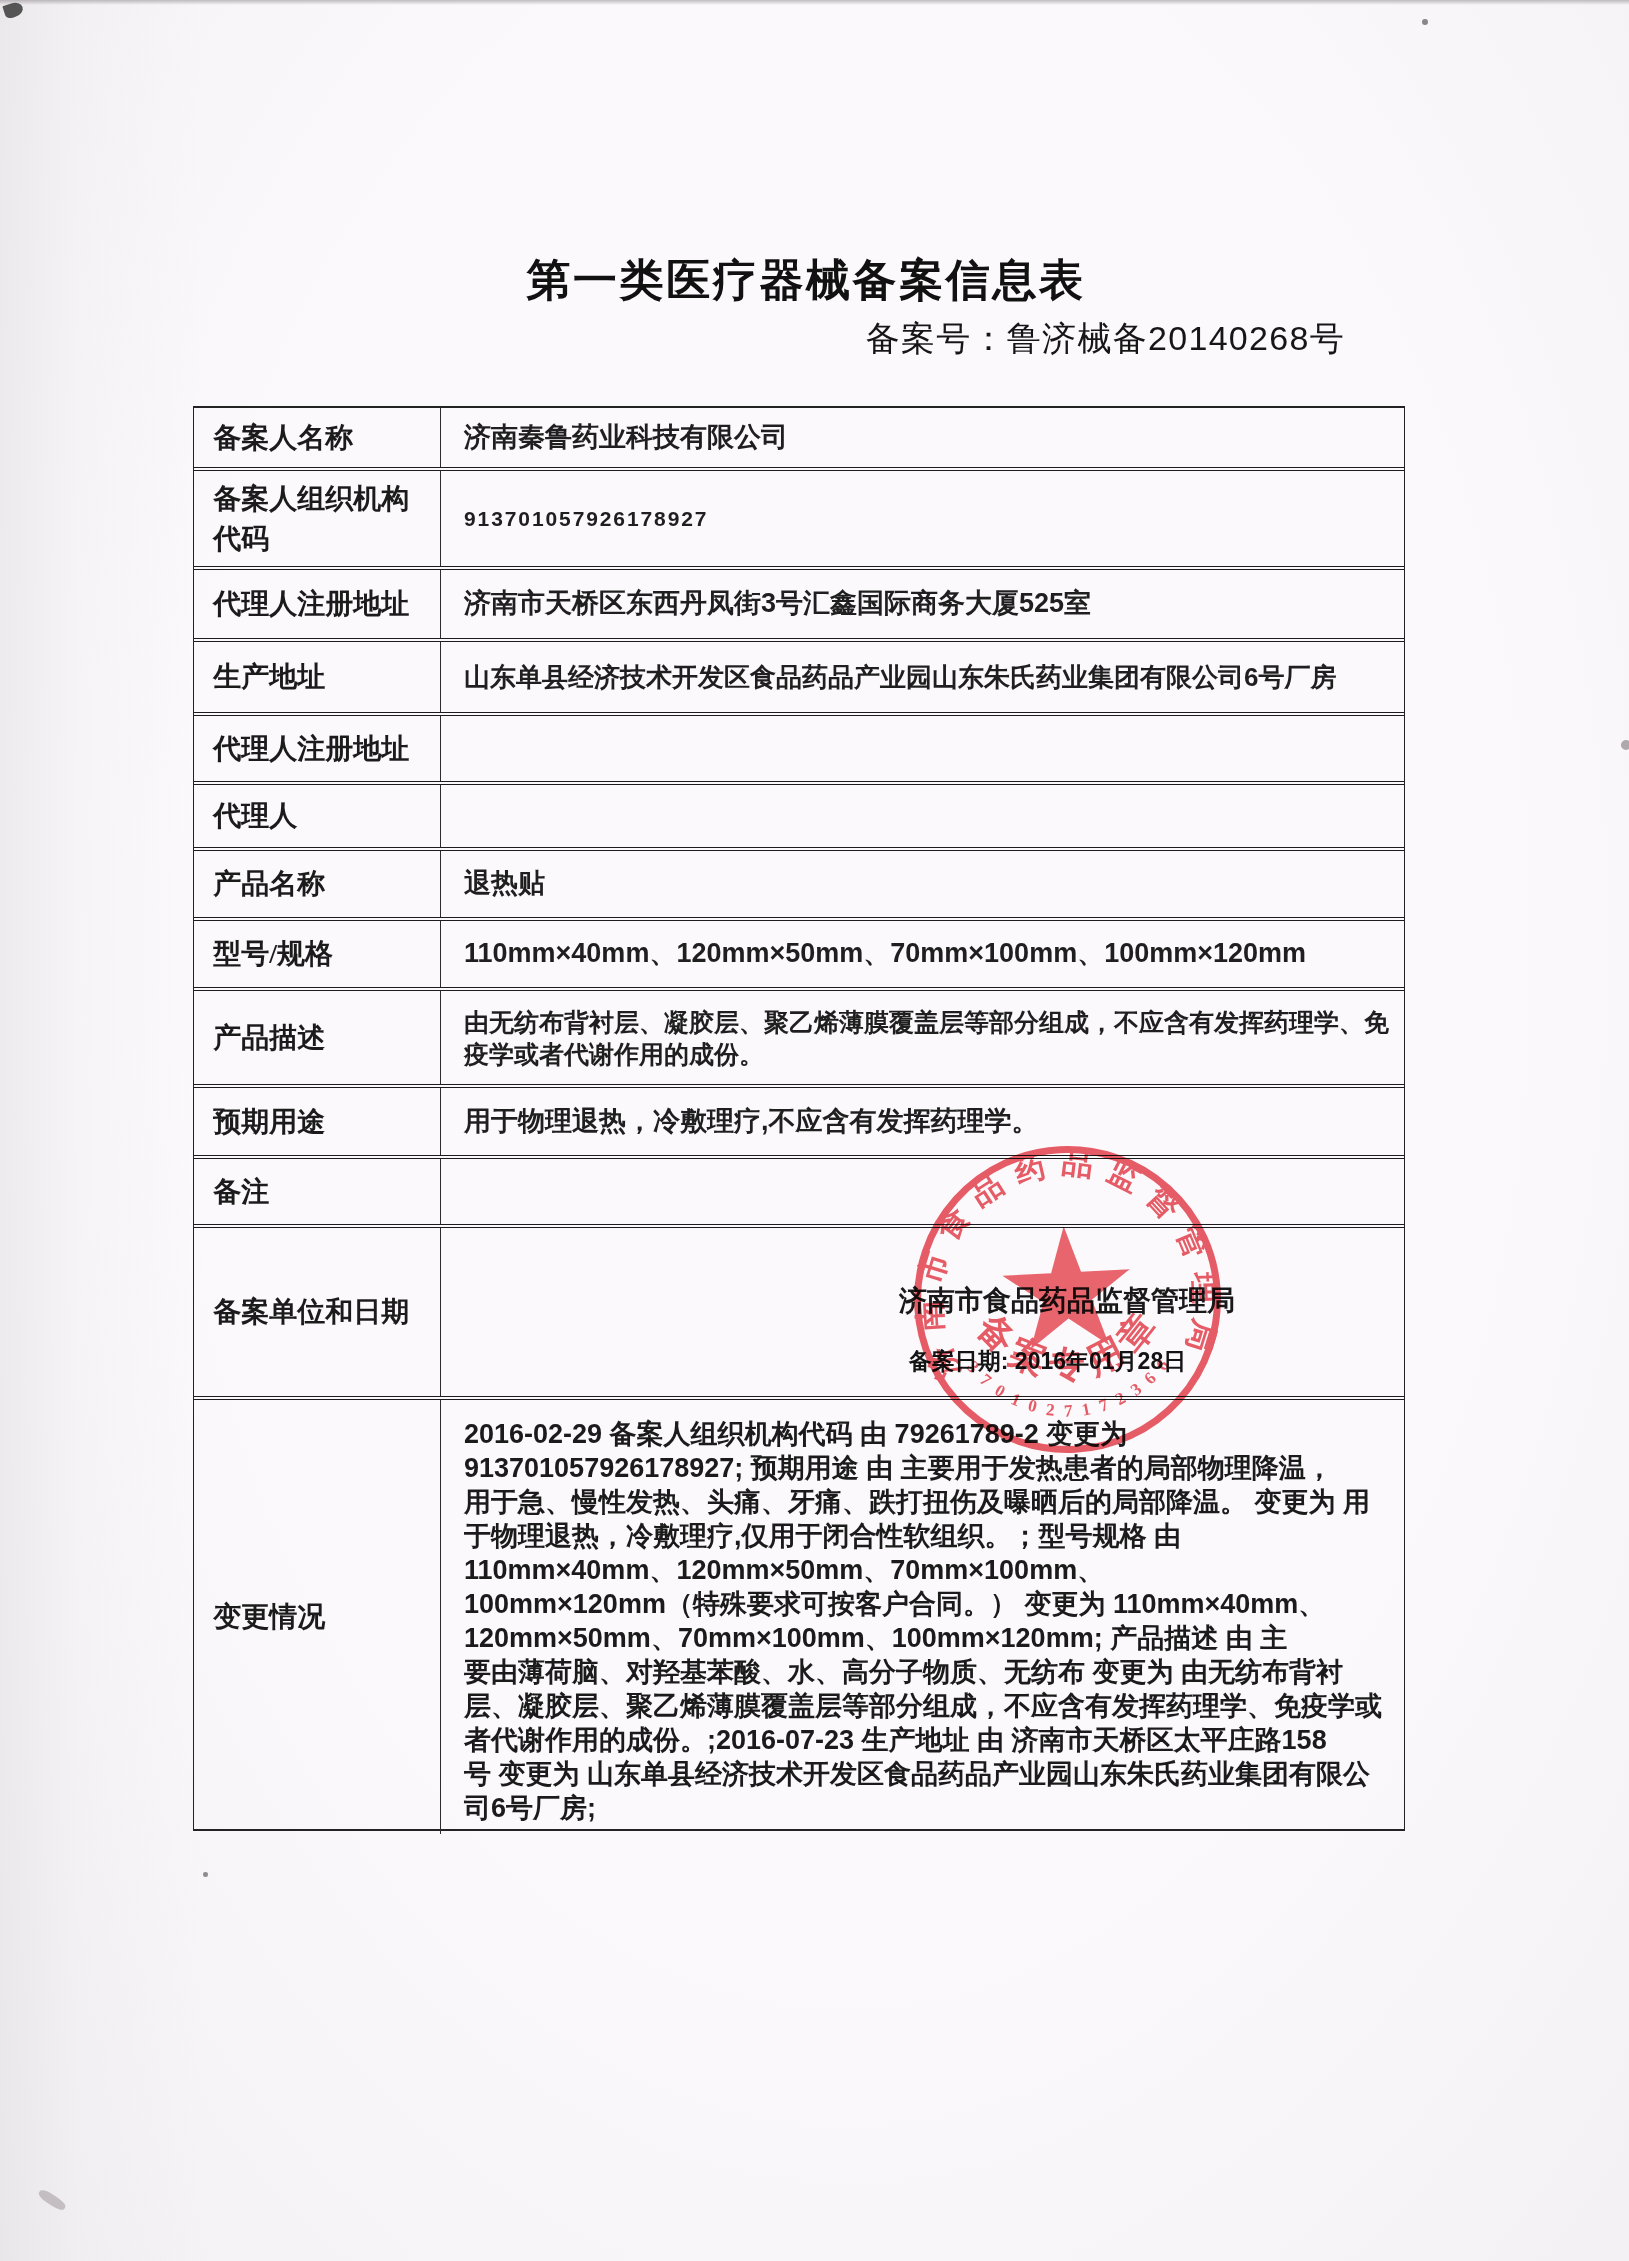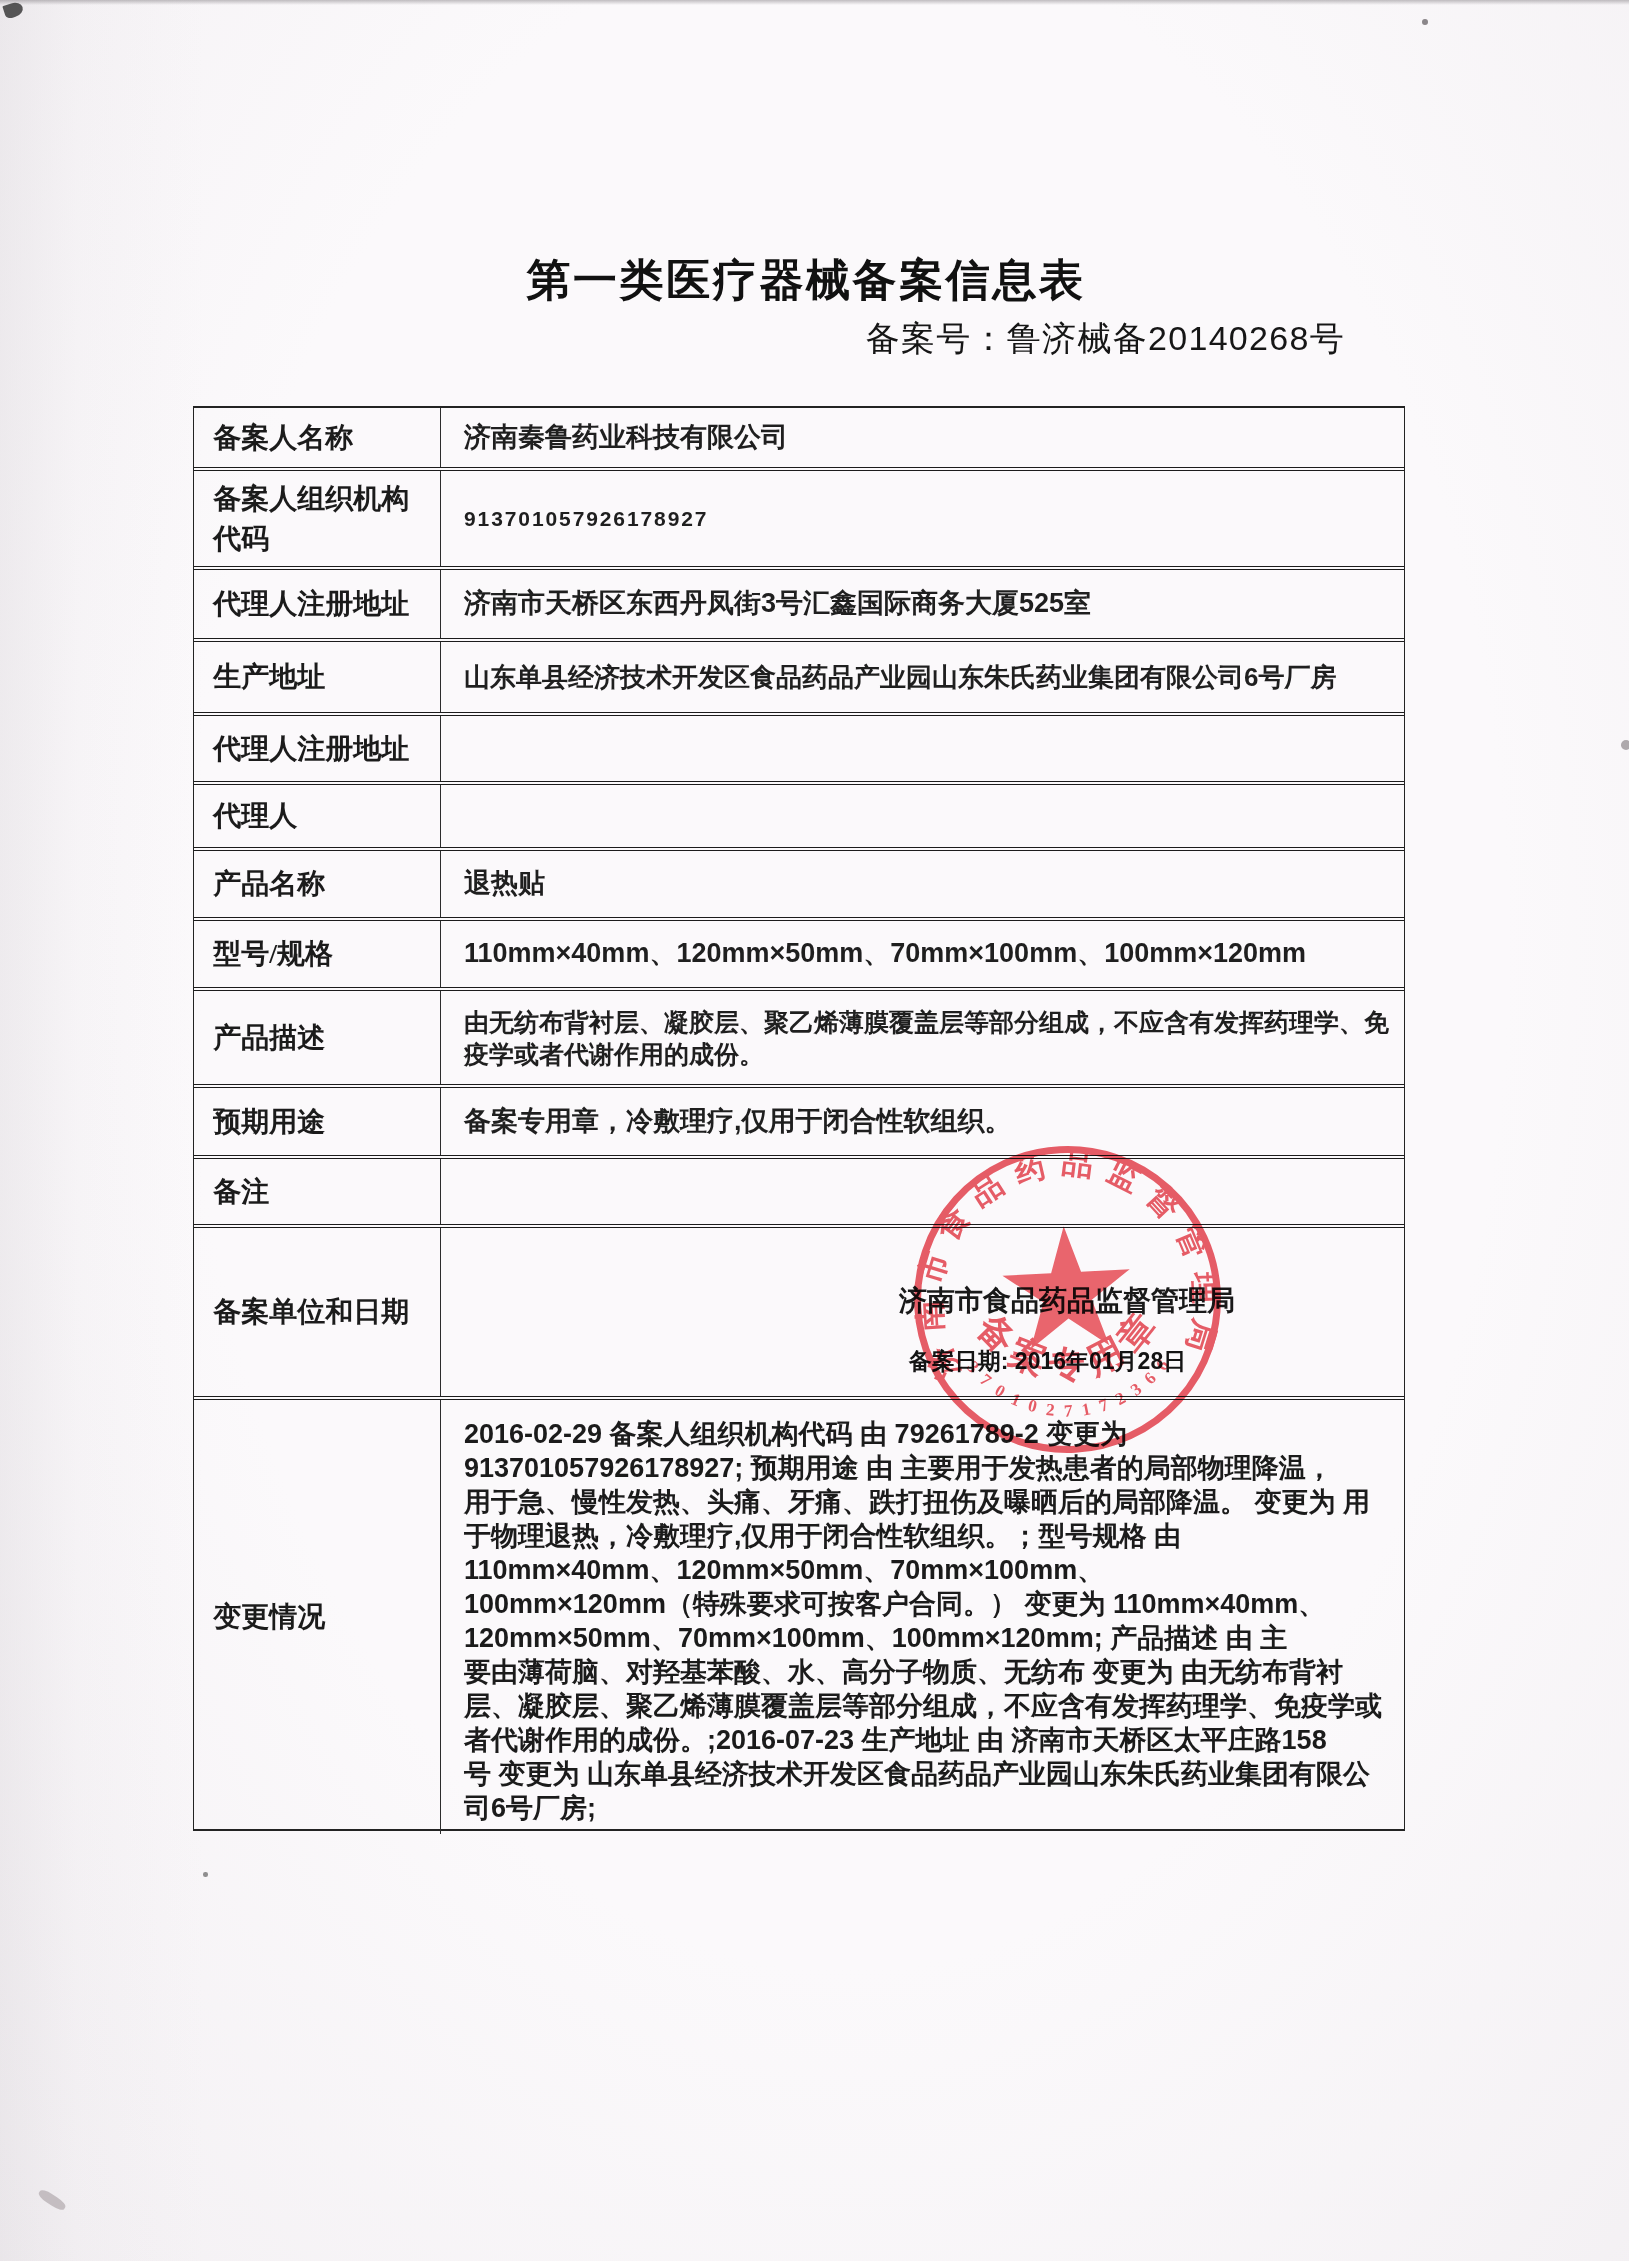--- a/index.html
+++ b/index.html
@@ -132,21 +132,21 @@
       <div class="t-value">110mm×40mm、120mm×50mm、70mm×100mm、100mm×120mm</div>
     </div>
 
     <div class="t-row" style="height:97px">
       <div class="t-label">产品描述</div>
       <div class="t-value desc">由无纺布背衬层、凝胶层、聚乙烯薄膜覆盖层等部分组成，不应含有发挥药理学、免疫学或者代谢作用的成份。</div>
     </div>
 
     <div class="t-row" style="height:71px">
       <div class="t-label">预期用途</div>
-      <div class="t-value">备案专用章，冷敷理疗,仅用于闭合性软组织。</div>
+      <div class="t-value">用于物理退热，冷敷理疗,不应含有发挥药理学。</div>
     </div>
 
     <div class="t-row" style="height:69px">
       <div class="t-label">备注</div>
       <div class="t-value"></div>
     </div>
 
     <div class="t-row" style="height:172px">
       <div class="t-label">备案单位和日期</div>
       <div class="t-value reg-value">

